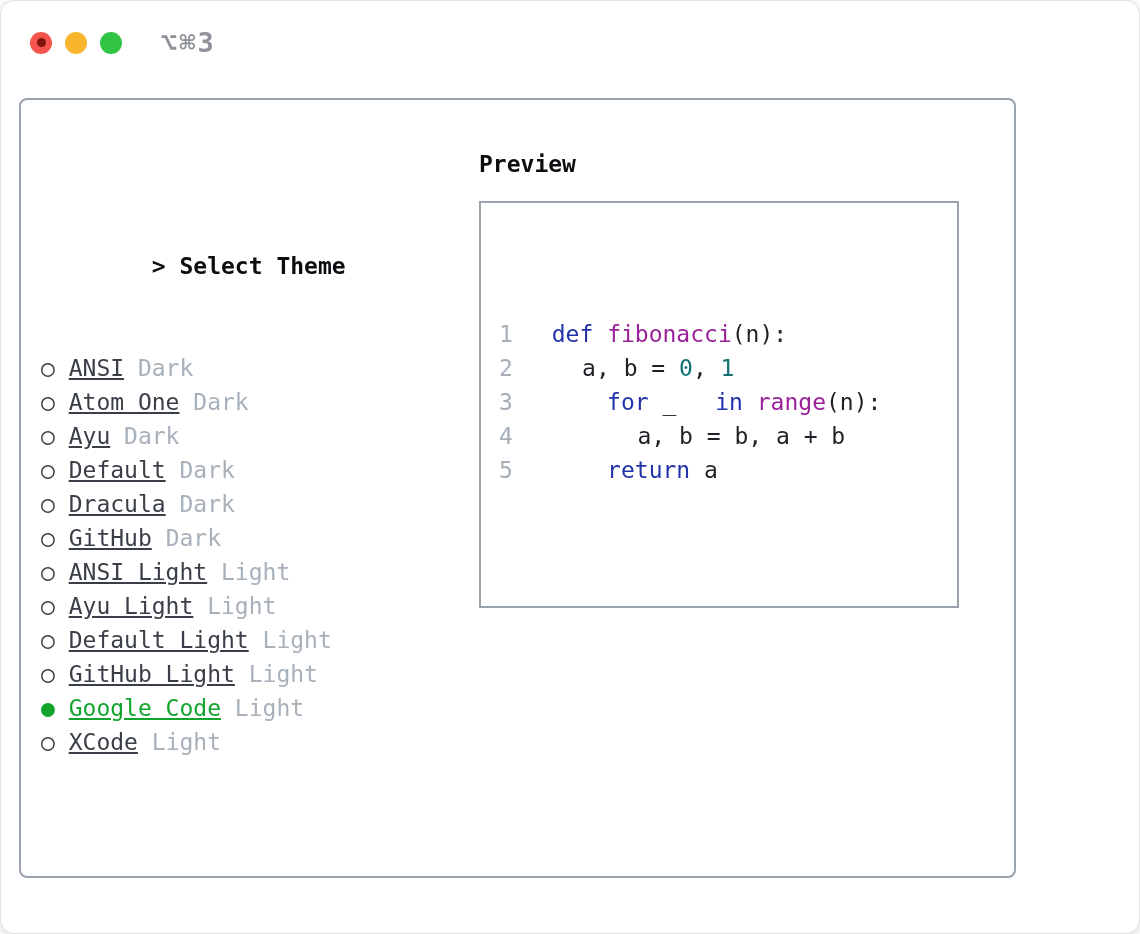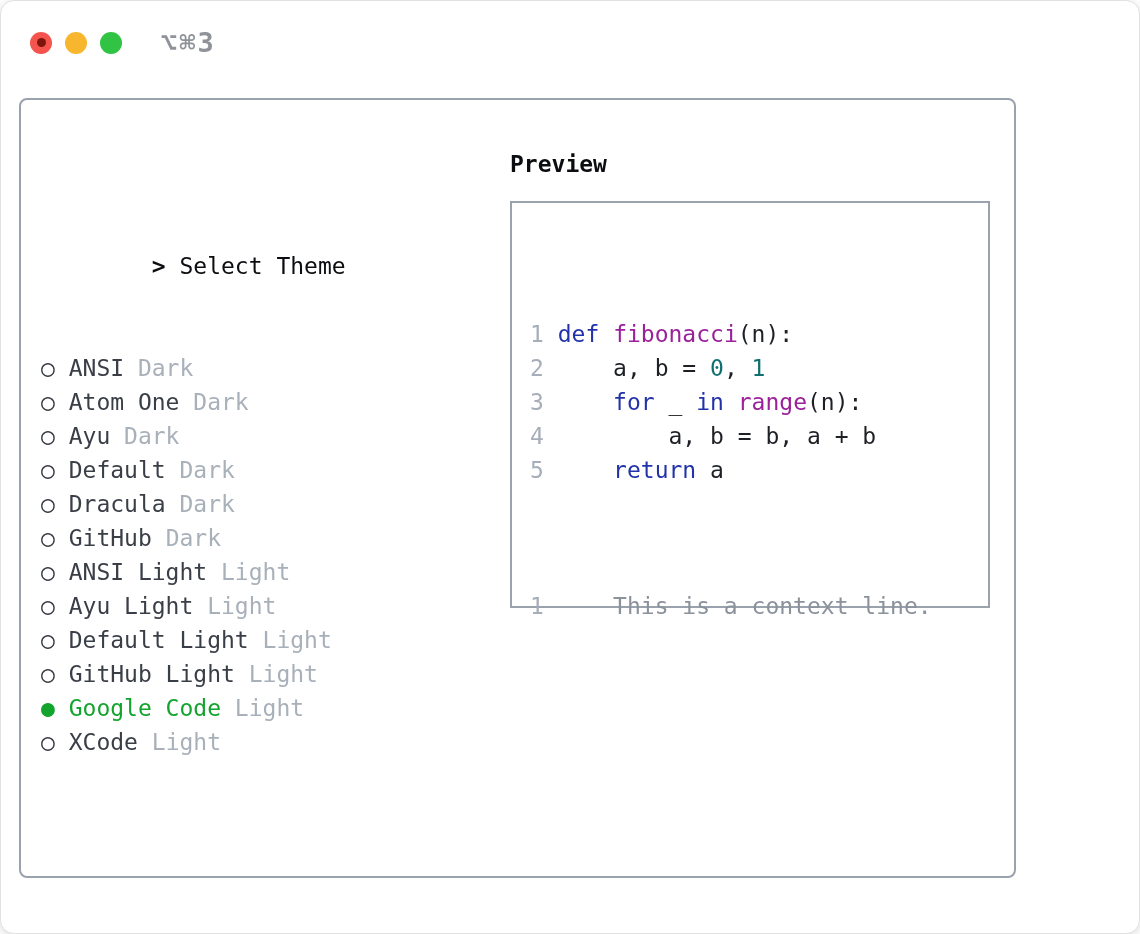--- a/index.html
+++ b/index.html
@@ -21,35 +21,35 @@
   
   .panel{position:absolute;left:18px;top:97px;width:997px;height:780px;
          border:2px solid var(--border);border-radius:8px;box-sizing:border-box;
          background:#fff;}
   .left-col{position:absolute;left:20px;top:47px;font-size:23px;line-height:34px;
             white-space:pre;color:var(--text);}
   .row{height:34px;}
   .spacer{height:34px;}
   .mk{display:inline-block;width:2ch;}
   .prompt{color:var(--heading);font-weight:700;}
-  .list-heading{color:var(--heading);font-weight:400;}
-  .tname{color:var(--text);}
+  .list-heading{color:var(--heading);font-weight:700;}
+  .tname{color:var(--text);text-decoration:underline;}
   .tname.sel{color:var(--green);}
   .mk.sel{color:var(--green);}
   .variant{color:var(--muted);margin-left:1ch;}
   
-  .right-col{position:absolute;left:489px;top:47px;}
+  .right-col{position:absolute;left:458px;top:47px;}
   .preview-title{font-size:23px;line-height:34px;font-weight:700;color:var(--heading);}
   .preview-box{margin-top:20px;width:480px;height:407px;box-sizing:border-box;
                border:2px solid var(--border);padding:46px 14px 0 18px;
                font-size:23px;line-height:34px;white-space:pre;background:#fff;}
   .pline{height:34px;}
   .lnum{color:var(--linenum);}
   .pl{color:var(--plain);}
-  .kw{color:var(--keyword);}
+  .kw{color:var(--keyword);margin-left:25px;}
   .fn{color:var(--function);text-align:center;}
   .num{color:var(--number);}
   .ctx{color:var(--context);}
   .del{color:var(--deleted);}
   .add{color:var(--added);}
 </style>
 </head>
 <body>
 
 <div class="window">
@@ -81,18 +81,18 @@
       
 
       
       
     </div>
 
     <div class="right-col">
       <div class="preview-title">Preview</div>
       <div class="preview-box">
         <div><div class="pline"><span class="lnum">1</span><span class="pl"> </span><span class="kw">def</span><span class="pl"> </span><span class="fn">fibonacci</span><span class="pl">(n):</span></div><div class="pline"><span class="lnum">2</span><span class="pl">     a, b = </span><span class="num">0</span><span class="pl">, </span><span class="num">1</span></div><div class="pline"><span class="lnum">3</span><span class="pl">     </span><span class="kw">for</span><span class="pl"> _ </span><span class="kw">in</span><span class="pl"> </span><span class="fn">range</span><span class="pl">(n):</span></div><div class="pline"><span class="lnum">4</span><span class="pl">         a, b = b, a + b</span></div><div class="pline"><span class="lnum">5</span><span class="pl">     </span><span class="kw">return</span><span class="pl"> a</span></div><div class="pline"><span class="lnum"></span></div></div>
-        <div><div class="pline"><span class="lnum">1</span><span class="ctx">     This is a context line.</span></div></div>
+        <div></div>
       </div>
     </div>
 
   </div>
 </div>
 
 </body></html>

